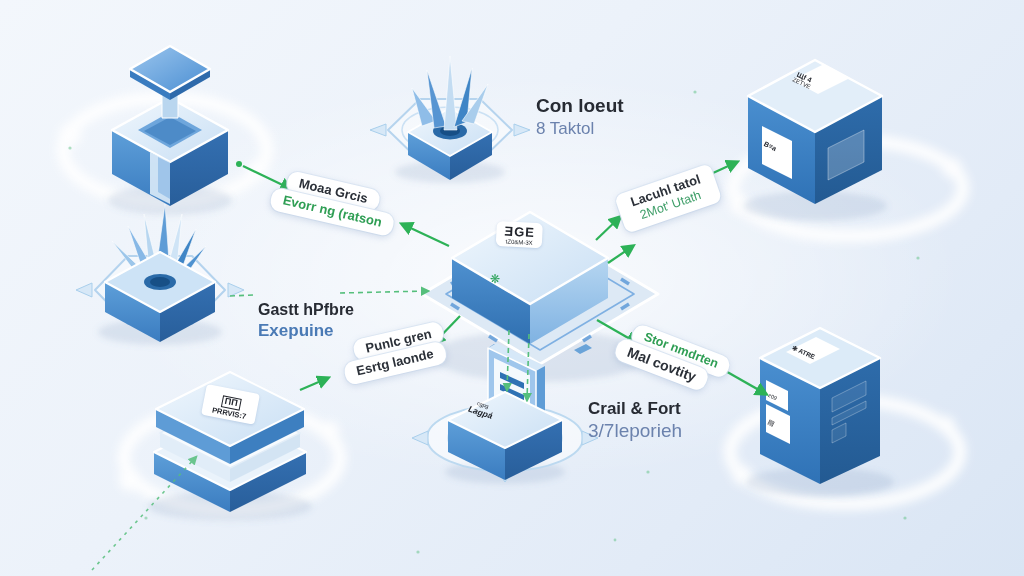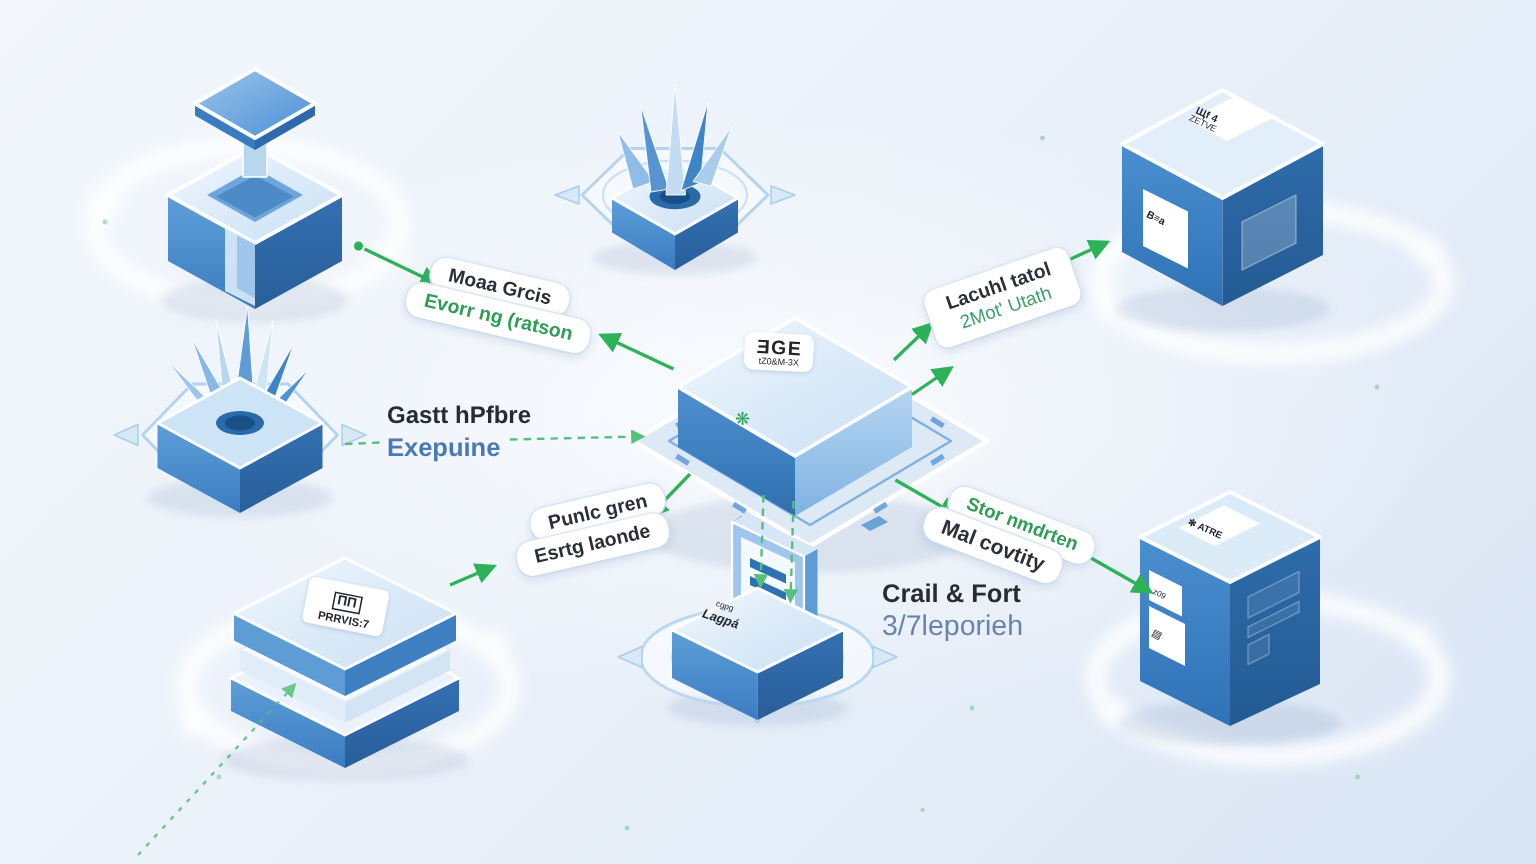--- a/index.html
+++ b/index.html
@@ -264,32 +264,36 @@
     <line x1="529" y1="334" x2="527" y2="400" marker-end="url(#ahd)"></line>
     <line x1="92" y1="570" x2="196" y2="457" stroke-dasharray="3 5" opacity=".85" marker-end="url(#ahd)"></line>
   </g>
 </svg>
 
 <div class="lbl" style="left:290px;top:170px;transform:rotate(13deg);transform-origin:left top;">
   <div><span class="pill">Moaa Grcis</span></div>
   <div style="margin:-2px 0 0 -12px;"><span class="pill green">Evorr ng (ratson</span></div>
 </div>
 
+<div class="lbl" style="left:536px;top:94px;">
+  <div class="t-title" style="font-size:19px;">Con loeut</div>
+  <div class="t-sub" style="font-size:17px;">8 Taktol</div>
+</div>
 
 <div class="lbl" style="left:258px;top:268px;">
-  <div class="t-title" style="font-size:16px;">Gastt hPfbre</div>
+  <div class="t-title" style="font-size:16px;margin-top:32px;">Gastt hPfbre</div>
   <div style="font-size:17px;color:#4a7ab5;font-weight:bold;">Exepuine</div>
 </div>
 
 <div class="lbl" style="left:338px;top:344px;transform:rotate(-13deg);transform-origin:left top;">
   <div style="margin-left:14px;"><span class="pill">Punlc gren</span></div>
   <div style="margin-top:-2px;"><span class="pill">Esrtg laonde</span></div>
 </div>
 
-<div class="lbl" style="left:588px;top:385px;">
+<div class="lbl" style="left:588px;top:398px;">
   <div class="t-title" style="font-size:17px;">Crail &amp; Fort</div>
   <div class="t-sub" style="font-size:19px;">3/7leporieh</div>
 </div>
 
 <div class="lbl" style="left:628px;top:318px;transform:rotate(21deg);transform-origin:left top;">
   <div style="margin-left:10px;"><span class="pill green" style="font-size:12.5px;">Stor nmdrten</span></div>
   <div style="margin-top:-3px;"><span class="pill" style="font-size:14px;">Mal covtity</span></div>
 </div>
 
 <div class="lbl" style="left:614px;top:196px;transform:rotate(-19deg);transform-origin:left top;">

